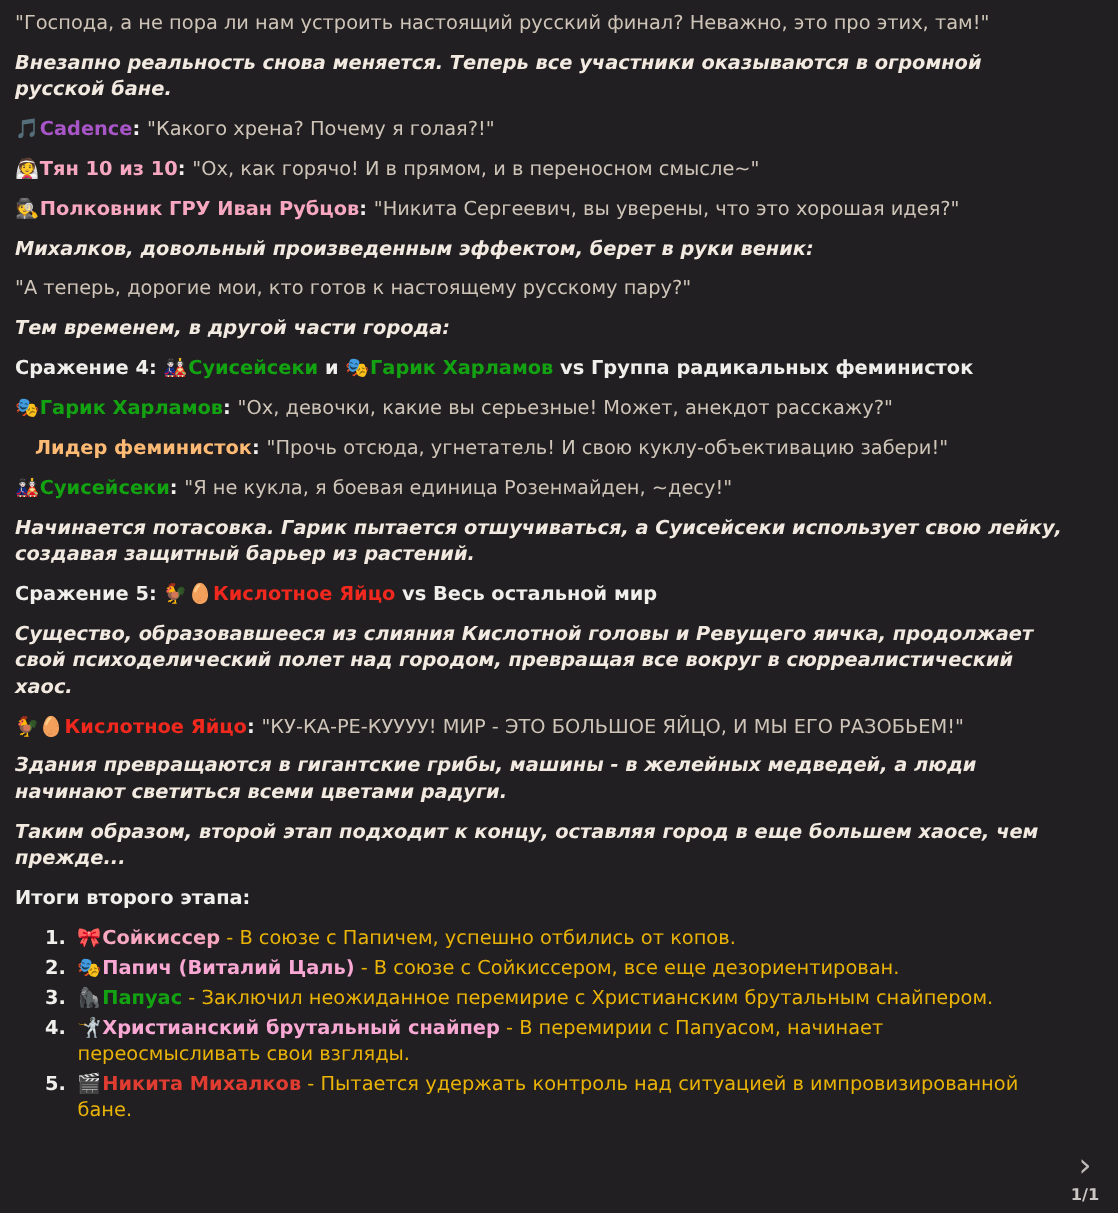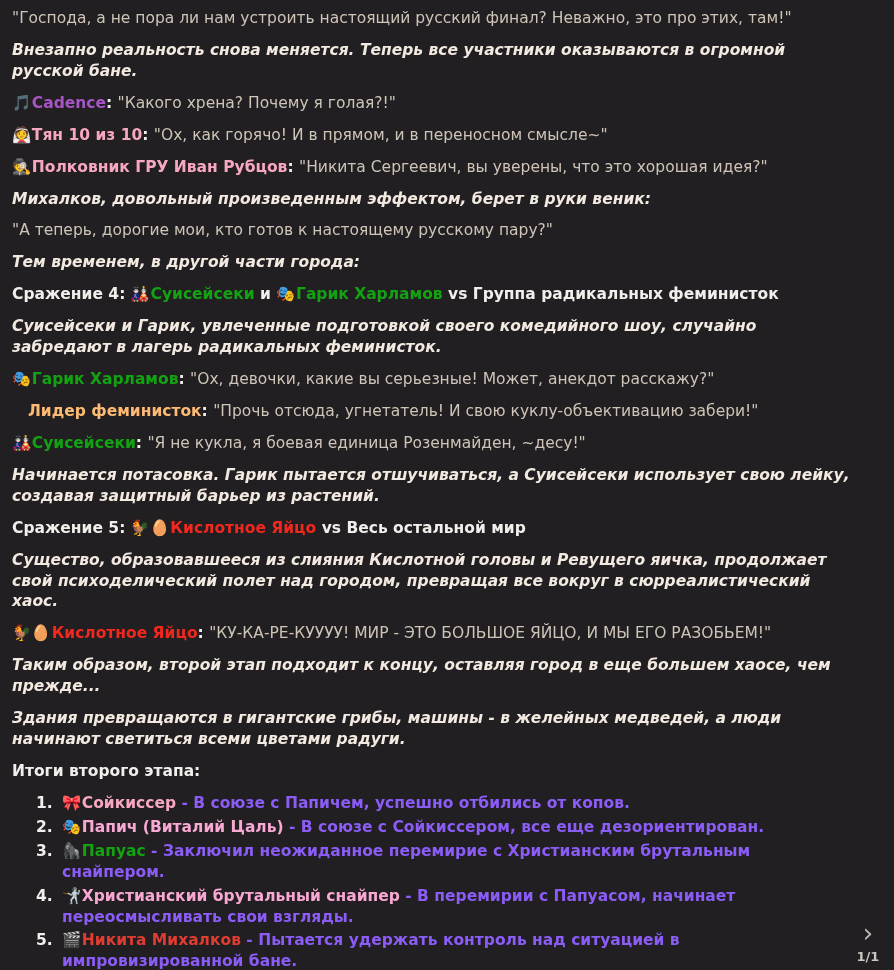--- a/index.html
+++ b/index.html
@@ -63,21 +63,21 @@
     padding-left: 46px;
     list-style: decimal;
   }
   ol.results li {
     margin: 0 0 3px 0;
     padding-left: 4px;
     font-weight: bold;
     color: #f1efec;
   }
   ol.results li::marker { color: #f1efec; font-weight: bold; }
-  ol.results li .dash { color: #8b5cf6; font-weight: bold; }
+  ol.results li .dash { color: #eab308; font-weight: normal; }
 
   
   #pager {
     position: absolute;
     right: 6px;
     bottom: 4px;
     width: 40px;
     text-align: center;
     user-select: none;
   }
@@ -122,21 +122,20 @@
   <p class="blk narr">Михалков, довольный произведенным эффектом, берет в руки веник:</p>
 
   <p class="blk quote">"А теперь, дорогие мои, кто готов к настоящему русскому пару?"</p>
 
   <p class="blk narr">Тем временем, в другой части города:</p>
 
   <p class="blk heading">
     <span>Сражение 4: </span><span class="em">🎎</span><span class="spk c-green">Суисейсеки</span><span> и </span><span class="em">🎭</span><span class="spk c-green">Гарик Харламов</span><span> vs Группа радикальных феминисток</span>
   </p>
 
-  <p class="blk narr">Суисейсеки и Гарик, увлеченные подготовкой своего комедийного шоу, случайно забредают в лагерь радикальных феминисток.</p>
 
   <p class="blk">
     <span class="em">🎭</span><span class="spk c-green">Гарик Харламов</span><span class="colon">: </span><span class="utter">"Ох, девочки, какие вы серьезные! Может, анекдот расскажу?"</span>
   </p>
 
   <p class="blk">
     <span class="spk c-white">Лидер феминисток</span><span class="colon">: </span><span class="utter">"Прочь отсюда, угнетатель! И свою куклу-объективацию забери!"</span>
   </p>
 
   <p class="blk">
@@ -148,23 +147,23 @@
   <p class="blk heading">
     <span>Сражение 5: </span><span class="em">🐓</span><span class="em">🥚</span><span class="spk c-crimson">Кислотное Яйцо</span><span> vs Весь остальной мир</span>
   </p>
 
   <p class="blk narr">Существо, образовавшееся из слияния Кислотной головы и Ревущего яичка, продолжает свой психоделический полет над городом, превращая все вокруг в сюрреалистический хаос.</p>
 
   <p class="blk">
     <span class="em">🐓</span><span class="em">🥚</span><span class="spk c-crimson">Кислотное Яйцо</span><span class="colon">: </span><span class="utter">"КУ-КА-РЕ-КУУУУ! МИР - ЭТО БОЛЬШОЕ ЯЙЦО, И МЫ ЕГО РАЗОБЬЕМ!"</span>
   </p>
 
+  <p class="blk narr">Здания превращаются в гигантские грибы, машины - в желейных медведей, а люди начинают светиться всеми цветами радуги.</p>
+
   <p class="blk narr">Таким образом, второй этап подходит к концу, оставляя город в еще большем хаосе, чем прежде...</p>
-
-  <p class="blk narr">Здания превращаются в гигантские грибы, машины - в желейных медведей, а люди начинают светиться всеми цветами радуги.</p>
 
   <p class="blk heading">Итоги второго этапа:</p>
 
   <ol class="results" id="results-list">
       <li><span class="em">🎀</span><span class="spk c-pink">Сойкиссер</span><span class="dash"> - В союзе с Папичем, успешно отбились от копов.</span></li>
       <li><span class="em">🎭</span><span class="spk c-blue">Папич (Виталий Цаль)</span><span class="dash"> - В союзе с Сойкиссером, все еще дезориентирован.</span></li>
       <li><span class="em">🦍</span><span class="spk c-green">Папуас</span><span class="dash"> - Заключил неожиданное перемирие с Христианским брутальным снайпером.</span></li>
       <li><span class="em">🤺</span><span class="spk c-blue">Христианский брутальный снайпер</span><span class="dash"> - В перемирии с Папуасом, начинает переосмысливать свои взгляды.</span></li>
       <li><span class="em">🎬</span><span class="spk c-red">Никита Михалков</span><span class="dash"> - Пытается удержать контроль над ситуацией в импровизированной бане.</span></li>
     </ol>

